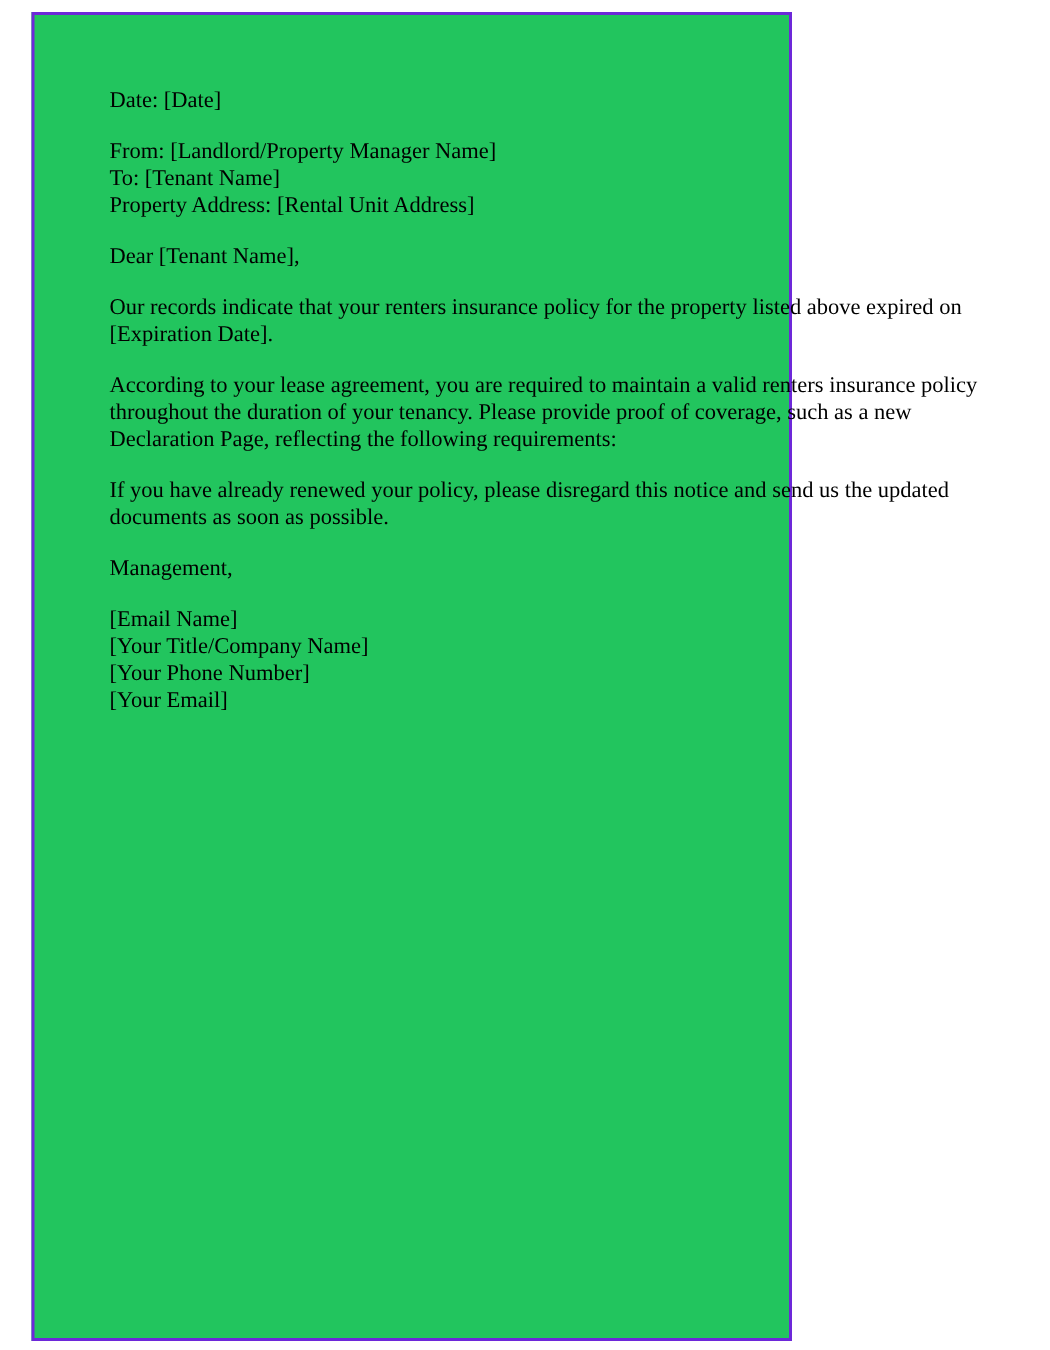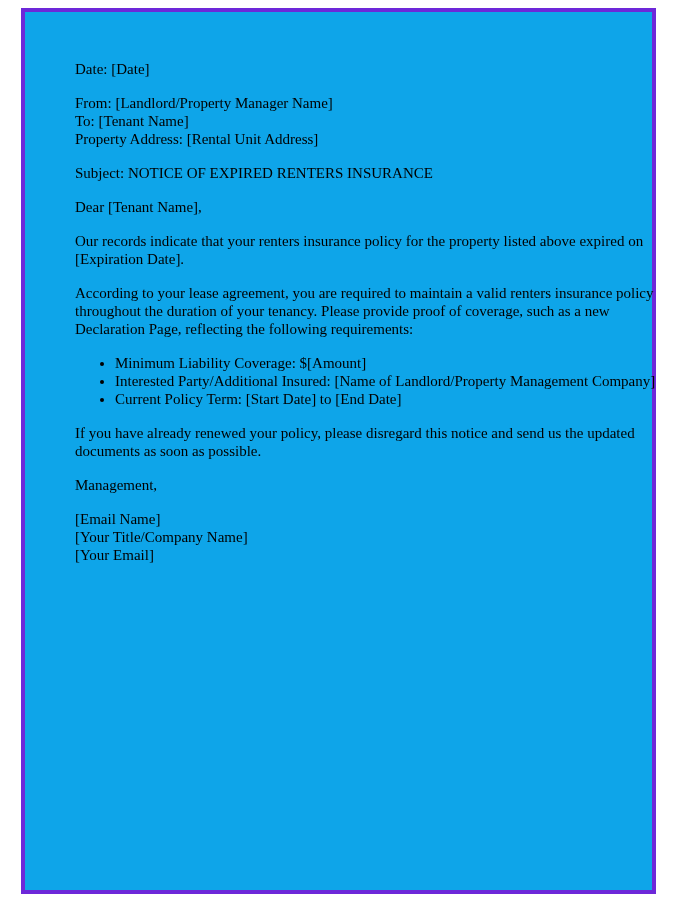--- a/index.html
+++ b/index.html
@@ -11,25 +11,25 @@
     width: 700px;
     height: 900px;
     position: relative;
     font-family: "Liberation Serif", serif;
     color: #000000;
   }
   .page-border {
     position: absolute;
     left: 21px;
     top: 8px;
-    width: 635px;
+    width: 507px;
     height: 886px;
-    border: 4px solid #6d28d9;
+    border: 2px solid #6d28d9;
     box-sizing: border-box;
-    background: #0ea5e9;
+    background: #22c55e;
   }
   .letter-content {
     position: absolute;
     left: 50px;
     top: 48px;
     width: 586px;
     font-size: 15px;
     line-height: 18px;
   }
   .block {
@@ -58,46 +58,39 @@
     <div class="block">
       <p class="line">Date: [Date]</p>
     </div>
 
     <div class="block">
       <p class="line">From: [Landlord/Property Manager Name]</p>
       <p class="line">To: [Tenant Name]</p>
       <p class="line">Property Address: [Rental Unit Address]</p>
     </div>
 
-    <div class="block">
-      <p class="line">Subject: NOTICE OF EXPIRED RENTERS INSURANCE</p>
-    </div>
 
     <div class="block">
       <p class="line">Dear [Tenant Name],</p>
     </div>
 
     <p class="block">Our records indicate that your renters insurance policy for the property listed above expired on [Expiration Date].</p>
 
     <p class="block">According to your lease agreement, you are required to maintain a valid renters insurance policy throughout the duration of your tenancy. Please provide proof of coverage, such as a new Declaration Page, reflecting the following requirements:</p>
 
-    <ul class="req-list">
-      <li class="line">Minimum Liability Coverage: $[Amount]</li>
-      <li class="line">Interested Party/Additional Insured: [Name of Landlord/Property Management Company]</li>
-      <li class="line">Current Policy Term: [Start Date] to [End Date]</li>
-    </ul>
 
 
     <p class="block">If you have already renewed your policy, please disregard this notice and send us the updated documents as soon as possible.</p>
 
 
     <div class="block">
       <p class="line">Management,</p>
     </div>
 
     <div class="block">
       <p class="line">[Email Name]</p>
       <p class="line">[Your Title/Company Name]</p>
+      <p class="line">[Your Phone Number]</p>
       <p class="line">[Your Email]</p>
     </div>
 
   </div>
 </div>
 
 </body></html>

